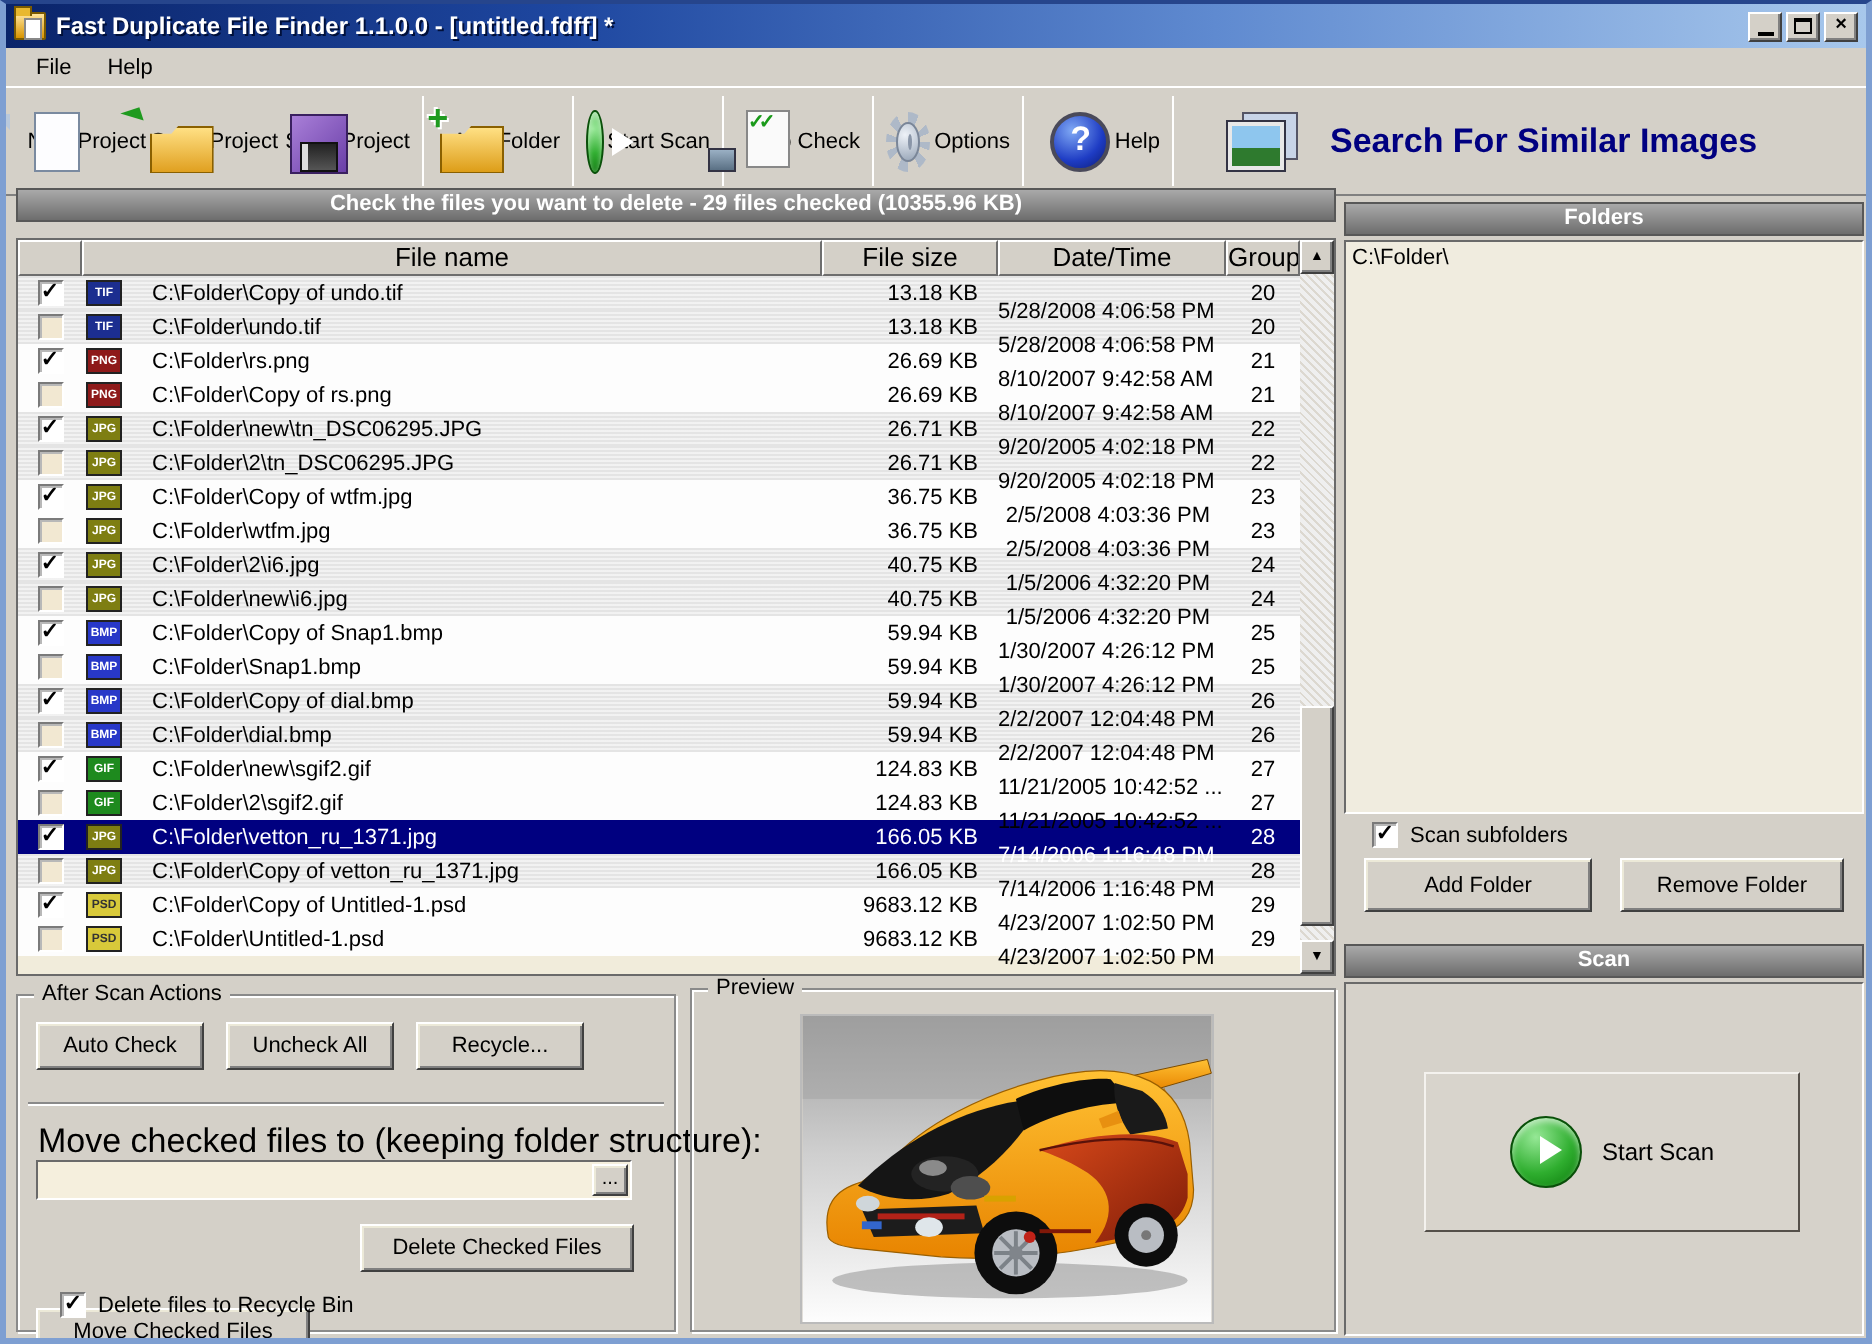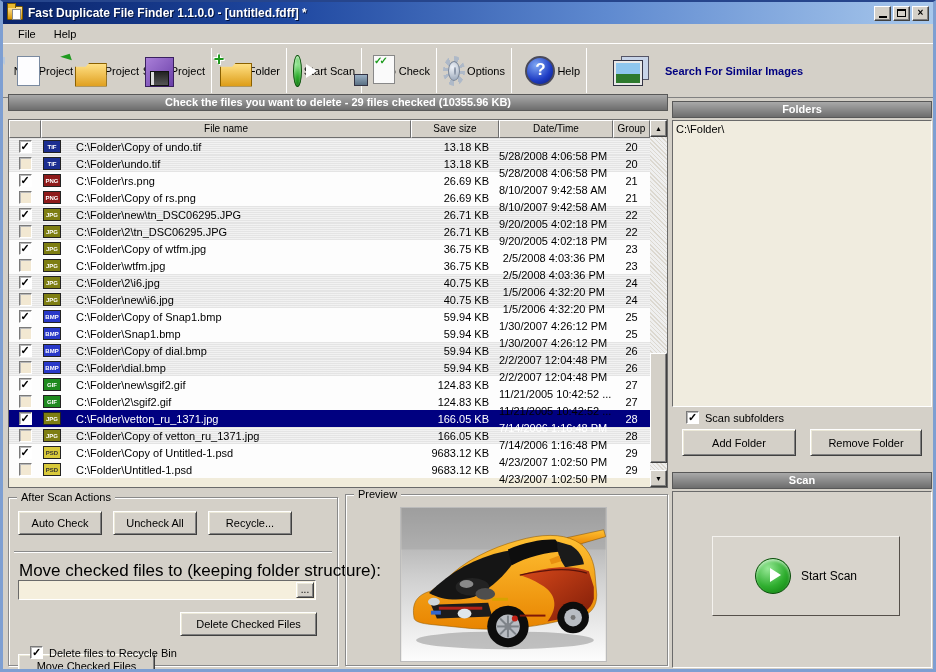--- a/index.html
+++ b/index.html
@@ -61,30 +61,30 @@
   .options-icon::after { content:''; position:absolute; inset:11px; border-radius:50%; background:#d4d0c8; border:1px solid #8a96a8; }
 
   .help-icon { border-radius:50%; width:30px; height:30px; margin-top:1px; background:radial-gradient(circle at 35% 28%,#7fa8f4,#1e3cc4 60%,#0a1a74); border:2px solid #4a4a5a; }
   .help-icon::after { content:'?'; position:absolute; left:0; right:0; top:2px; text-align:center; color:#fff; font-weight:bold; font-size:17px; }
 
   .similar-btn { display:flex; align-items:center; margin-left:22px; gap:16px; }
   .similar-images-icon { position:relative; width:36px; height:30px; display:block; }
   .similar-images-icon::before { content:''; position:absolute; right:0; top:0; width:26px; height:22px; background:#c8d4e8; border:1px solid #556; }
   .similar-images-icon::after { content:''; position:absolute; left:0; top:4px; width:28px; height:24px; border:1px solid #334;
     background:linear-gradient(#8ec6ee 0 55%,#2e7a2e 55% 100%); box-shadow:inset 0 0 0 2px #e8e8e8; }
-  .similar-lbl { color:#000080; font-weight:bold; font-size:11px; }
+  .similar-lbl { color:#000080; font-weight:bold; font-size:17px; }
 
   
   .hdrbar { position:absolute; height:17px; background:linear-gradient(#a9a9a9,#6d6d6d); border:1px solid #585858;
     color:#fff; font-size:11px; font-weight:bold; text-align:center; line-height:15px; }
 
   
   .tablewrap { position:absolute; left:8px; top:119px; width:660px; height:369px; background:#f1ecdb; border:1px solid #6a6a6a; overflow:hidden; }
   .thead { display:flex; height:18px; width:641px; }
-  .th { background:#d4d0c8; border:1px solid; border-color:#fff #6e6e6e #6e6e6e #fff; font-size:10px; text-align:center; line-height:16px; overflow:hidden; }
+  .th { background:#d4d0c8; border:1px solid; border-color:#fff #6e6e6e #6e6e6e #fff; font-size:13px; text-align:center; line-height:16px; overflow:hidden; }
   .th.check{ width:32px; } .th.name{ flex:1; } .th.size{ width:88px; } .th.date{ width:114px; } .th.grp{ width:37px; }
   .tbody { width:641px; }
   .trow { display:flex; height:17px; align-items:center; background:#fdfdfd; font-size:11px; }
   .trow.alt { background:#e9e9e9; background-image:repeating-linear-gradient(0deg,rgba(0,0,0,.025) 0 1px,rgba(255,255,255,.4) 1px 2px); }
   .trow.sel { background:#000080; color:#fff; }
   .c { overflow:hidden; white-space:nowrap; }
   .c.check { width:32px; display:flex; justify-content:center; }
   .c.name { flex:1; display:flex; align-items:flex-end;gap:12px; }
   .c.size { width:88px; text-align:right; padding-right:10px; }
   .c.date { width:114px; text-align:right; padding-right:8px;margin-top:19px; }
@@ -198,21 +198,21 @@
       <span class="similar-lbl">Search For Similar Images</span>
     </div>
   </div>
 
   <div class="hdrbar" style="left:8px;top:94px;width:660px;">Check the files you want to delete - 29 files checked (10355.96 KB)</div>
 
   <div class="tablewrap">
     <div class="thead">
       <div class="th check"></div>
       <div class="th name">File name</div>
-      <div class="th size">Save size</div>
+      <div class="th size">File size</div>
       <div class="th date">Date/Time</div>
       <div class="th grp">Group</div>
     </div>
     <div class="tbody">
         <div class="trow alt">
           <div class="c check">
             <span class="cb on">✓</span>
           </div>
           <div class="c name">
             <span class="fico t-tif">TIF</span>

